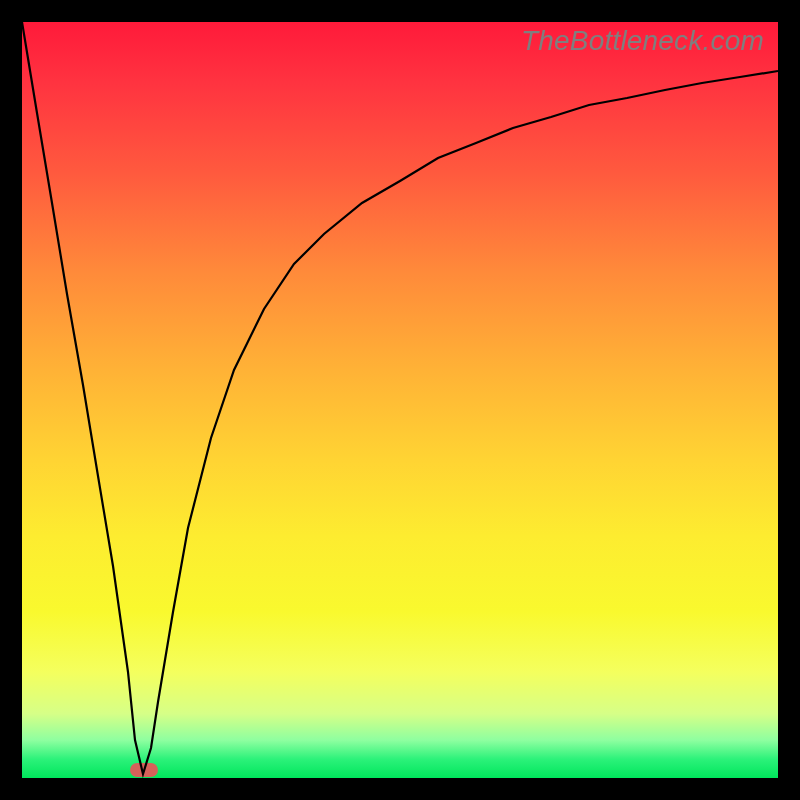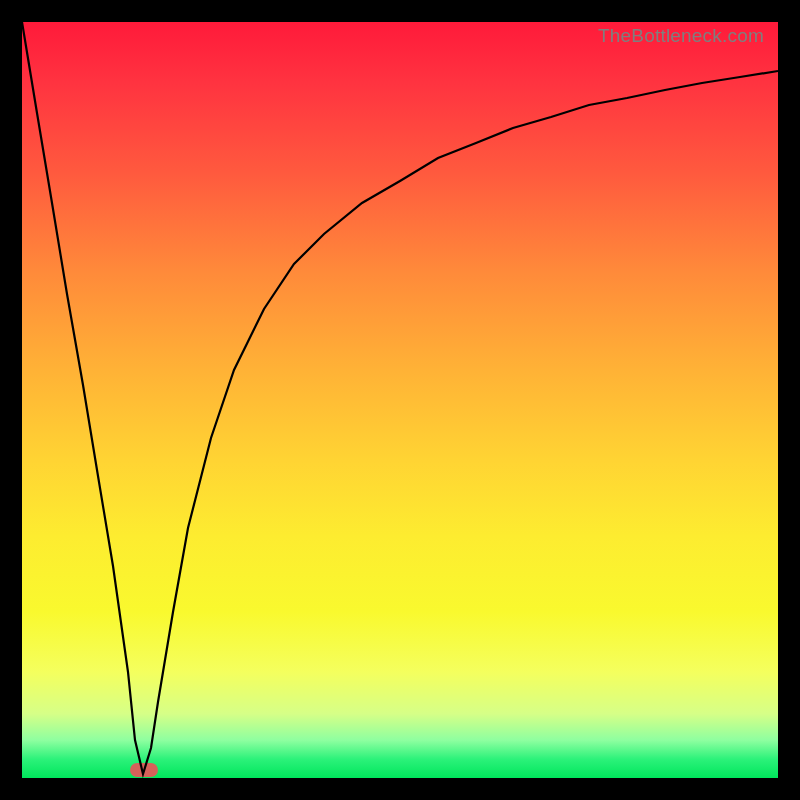--- a/index.html
+++ b/index.html
@@ -31,24 +31,25 @@
       #8effa0 95%,
       #2cf27a 97.5%,
       #00e65c 100%
     );
   }
   .watermark {
     position: absolute;
     top: 3px;
     right: 14px;
     color: #7f7f7f;
-    font-size: 19px;
+    font-size: 28px;
     font-weight: 500;
     letter-spacing: 0.2px;
     z-index: 5;
+    font-style: italic;
   }
   svg.curve {
     position: absolute;
     left: 0;
     top: 0;
     width: 756px;
     height: 756px;
     z-index: 3;
   }
   .dot {

